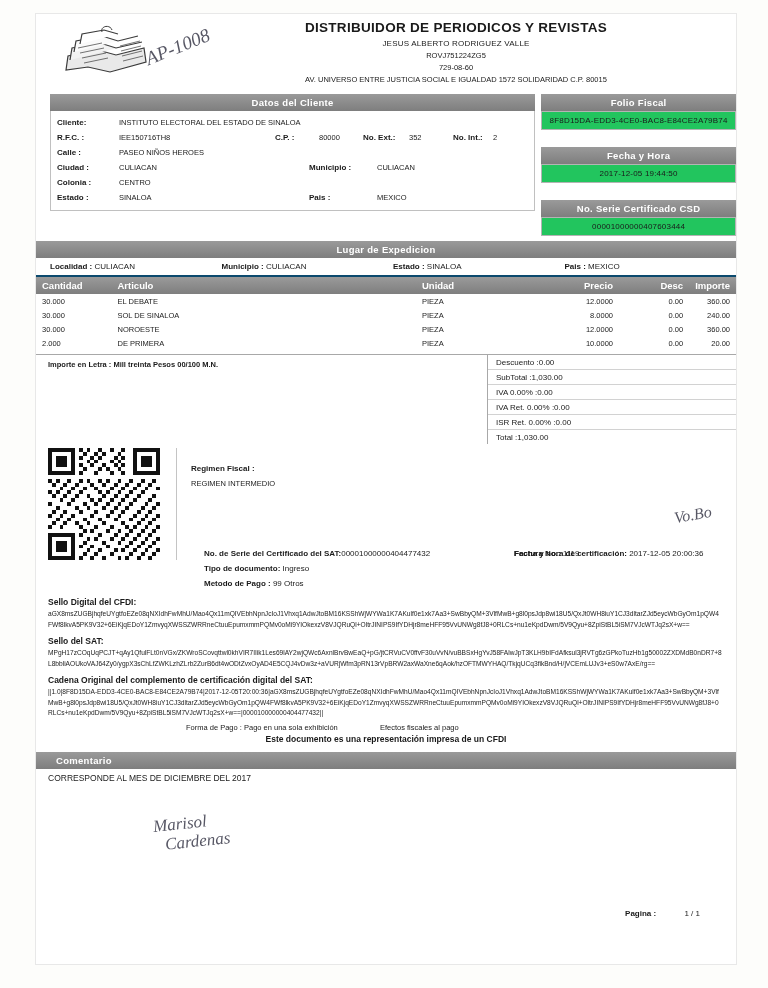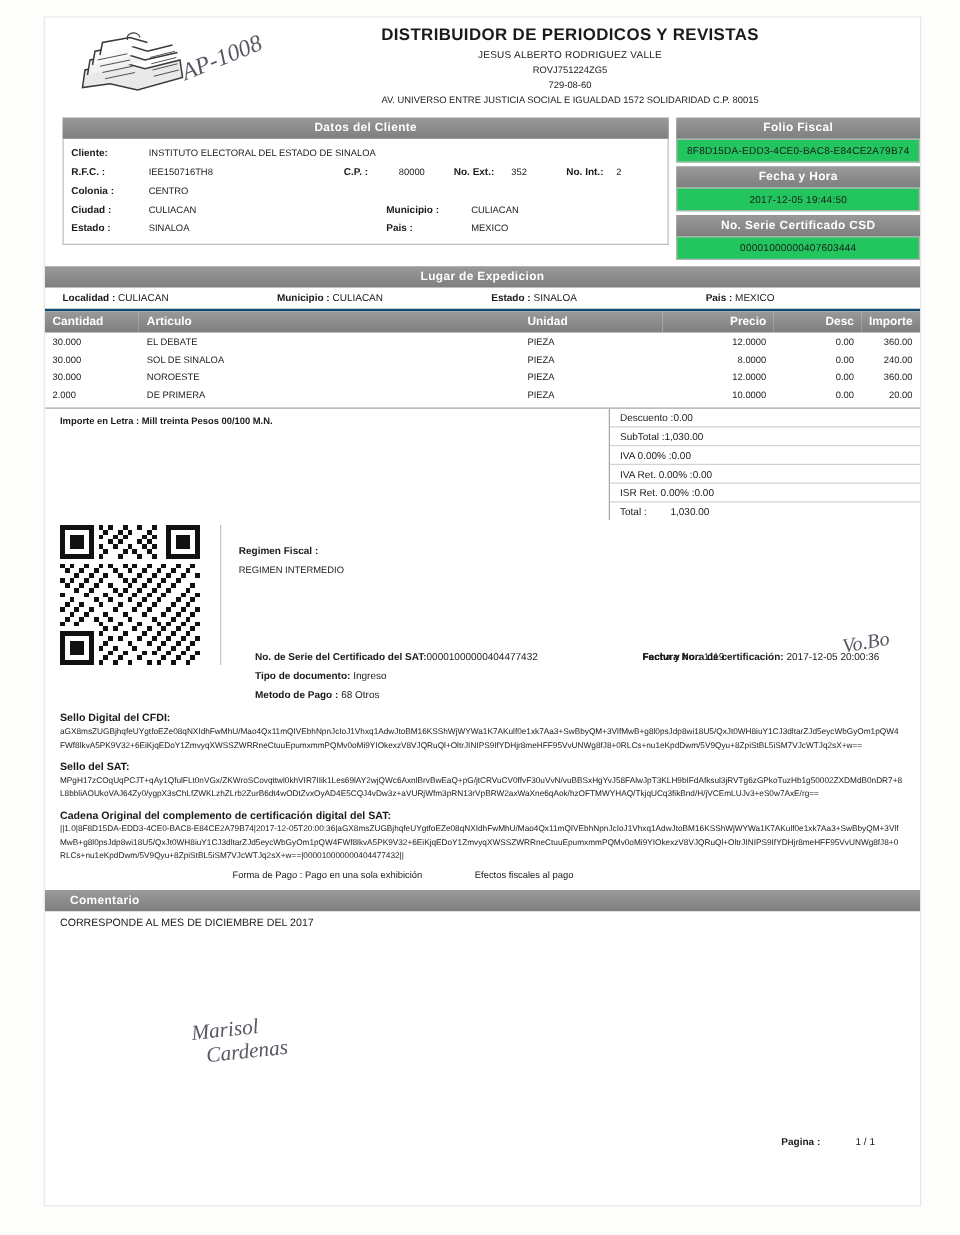--- a/index.html
+++ b/index.html
@@ -144,21 +144,21 @@
   }
   .box-val {
     border: 1px solid #b4b4b4;
     font-size: 8px;
     text-align: center;
     padding: 4px 0;
     background: #22c55e;
     letter-spacing: 0.2px;
   }
   .bar-sm {
-    margin-top: 3px;
+    margin-top: 17px;
   }
 
   
   .exp-row {
     display: flex;
     font-size: 8px;
     padding: 4px 0 4px 14px;
     border-bottom: 2px solid #0c4a6e;
   }
   .exp-cell {
@@ -209,21 +209,21 @@
     width: 248px;
     border-left: 1px solid #a8a8a8;
   }
   .t-row {
     display: flex;
     justify-content: flex-start;
     font-size: 8px;
     padding: 2.5px 8px;
     border-bottom: 1px solid #d2d2d2;
   }
-  .t-row:last-child { border-bottom: none; gap: 19px; }
+  .t-row:last-child { border-bottom: none; }
 
   
   .qr-block {
     display: flex;
     margin-top: 4px;
   }
   .qr {
     width: 112px;
     height: 112px;
     margin-left: 12px;
@@ -323,26 +323,29 @@
           <div class="field-row">
             <span class="lbl">R.F.C. :</span><span class="val">IEE150716TH8</span>
             <span class="abs sub-lbl" style="left:218px;">C.P. :</span>
             <span class="abs val" style="left:262px;">80000</span>
             <span class="abs sub-lbl" style="left:306px;">No. Ext.:</span>
             <span class="abs val" style="left:352px;">352</span>
             <span class="abs sub-lbl" style="left:396px;">No. Int.:</span>
             <span class="abs val" style="left:436px;">2</span>
           </div>
           <div class="field-row">
-            <span class="lbl">Colonia :</span><span class="val">CENTRO</span>
+            <span class="lbl">Calle :</span><span class="val">PASEO NIÑOS HEROES</span>
           </div>
           <div class="field-row">
             <span class="lbl">Ciudad :</span><span class="val">CULIACAN</span>
             <span class="abs sub-lbl" style="left:252px;">Municipio :</span>
             <span class="abs val" style="left:320px;">CULIACAN</span>
+          </div>
+          <div class="field-row">
+            <span class="lbl">Colonia :</span><span class="val">CENTRO</span>
           </div>
           <div class="field-row">
             <span class="lbl">Estado :</span><span class="val">SINALOA</span>
             <span class="abs sub-lbl" style="left:252px;">Pais :</span>
             <span class="abs val" style="left:320px;">MEXICO</span>
           </div>
         </div>
       </div>
 
       <div class="col-right">
@@ -692,40 +695,41 @@
       <div>
         <b>Tipo de documento:</b>
         <span>Ingreso</span>
         <span class="abs" style="left:310px;top:0;">
           <b>Factura No.:</b>
           <span>1119</span>
         </span>
       </div>
       <div>
         <b>Metodo de Pago :</b>
-        <span>68 Otros</span>
+        <span>99 Otros</span>
       </div>
     </div>
 
     <div class="sec-title">Sello Digital del CFDI:</div>
     <div class="blob">aGX8msZUGBjhqfeUYgtfoEZe08qNXIdhFwMhU/Mao4Qx11mQIVEbhNpnJcIoJ1Vhxq1AdwJtoBM16KSShWjWYWa1K7AKulf0e1xk7Aa3+SwBbyQM+3VlfMwB+g8l0psJdp8wi18U5/QxJt0WH8iuY1CJ3dltarZJd5eycWbGyOm1pQW4FWf8lkvA5PK9V32+6EiKjqEDoY1ZmvyqXWSSZWRRneCtuuEpumxmmPQMv0oMi9YIOkexzV8VJQRuQl+OltrJINIPS9IfYDHjr8meHFF95VvUNWg8fJ8+0RLCs+nu1eKpdDwm/5V9Qyu+8ZpiStBL5iSM7VJcWTJq2sX+w==</div>
 
     <div class="sec-title">Sello del SAT:</div>
     <div class="blob">MPgH17zCOqUqPCJT+qAy1QfulFLt0nVGx/ZKWroSCovqttwl0khVIR7IIik1Les69lAY2wjQWc6AxnlBrvBwEaQ+pG/jtCRVuCV0ffvF30uVvN/vuBBSxHgYvJ58FAlwJpT3KLH9bIFdAfksul3jRVTg6zGPkoTuzHb1g50002ZXDMdB0nDR7+8L8bbliAOUkoVAJ64Zy0/ygpX3sChLfZWKLzhZLrb2ZurB6dt4wODtZvxOyAD4E5CQJ4vDw3z+aVURjWfm3pRN13rVpBRW2axWaXne6qAok/hzOFTMWYHAQ/TkjqUCq3fikBnd/H/jVCEmLUJv3+eS0w7AxE/rg==</div>
 
     <div class="sec-title">Cadena Original del complemento de certificación digital del SAT:</div>
     <div class="blob">||1.0|8F8D15DA-EDD3-4CE0-BAC8-E84CE2A79B74|2017-12-05T20:00:36|aGX8msZUGBjhqfeUYgtfoEZe08qNXIdhFwMhU/Mao4Qx11mQIVEbhNpnJcIoJ1Vhxq1AdwJtoBM16KSShWjWYWa1K7AKulf0e1xk7Aa3+SwBbyQM+3VlfMwB+g8l0psJdp8wi18U5/QxJt0WH8iuY1CJ3dltarZJd5eycWbGyOm1pQW4FWf8lkvA5PK9V32+6EiKjqEDoY1ZmvyqXWSSZWRRneCtuuEpumxmmPQMv0oMi9YIOkexzV8VJQRuQl+OltrJINIPS9IfYDHjr8meHFF95VvUNWg8fJ8+0RLCs+nu1eKpdDwm/5V9Qyu+8ZpiStBL5iSM7VJcWTJq2sX+w==|000010000000404477432||</div>
 
     <div class="forma">
       <span class="fp">
         <span>Forma de Pago :</span>
         <span>Pago en una sola exhibición</span>
       </span>
       <span class="ef">Efectos fiscales al pago</span>
     </div>
+    <div class="repr">Este documento es una representación impresa de un CFDI</div>
 
     <div style="margin-top:8px;">
       <div class="bar bar-left">Comentario</div>
       <div class="coment-body">CORRESPONDE AL MES DE DICIEMBRE DEL 2017</div>
     </div>
 
     <div class="pagina">
       <span class="pg-lbl">Pagina :</span>
       <span class="pg-val">1 / 1</span>
     </div>

